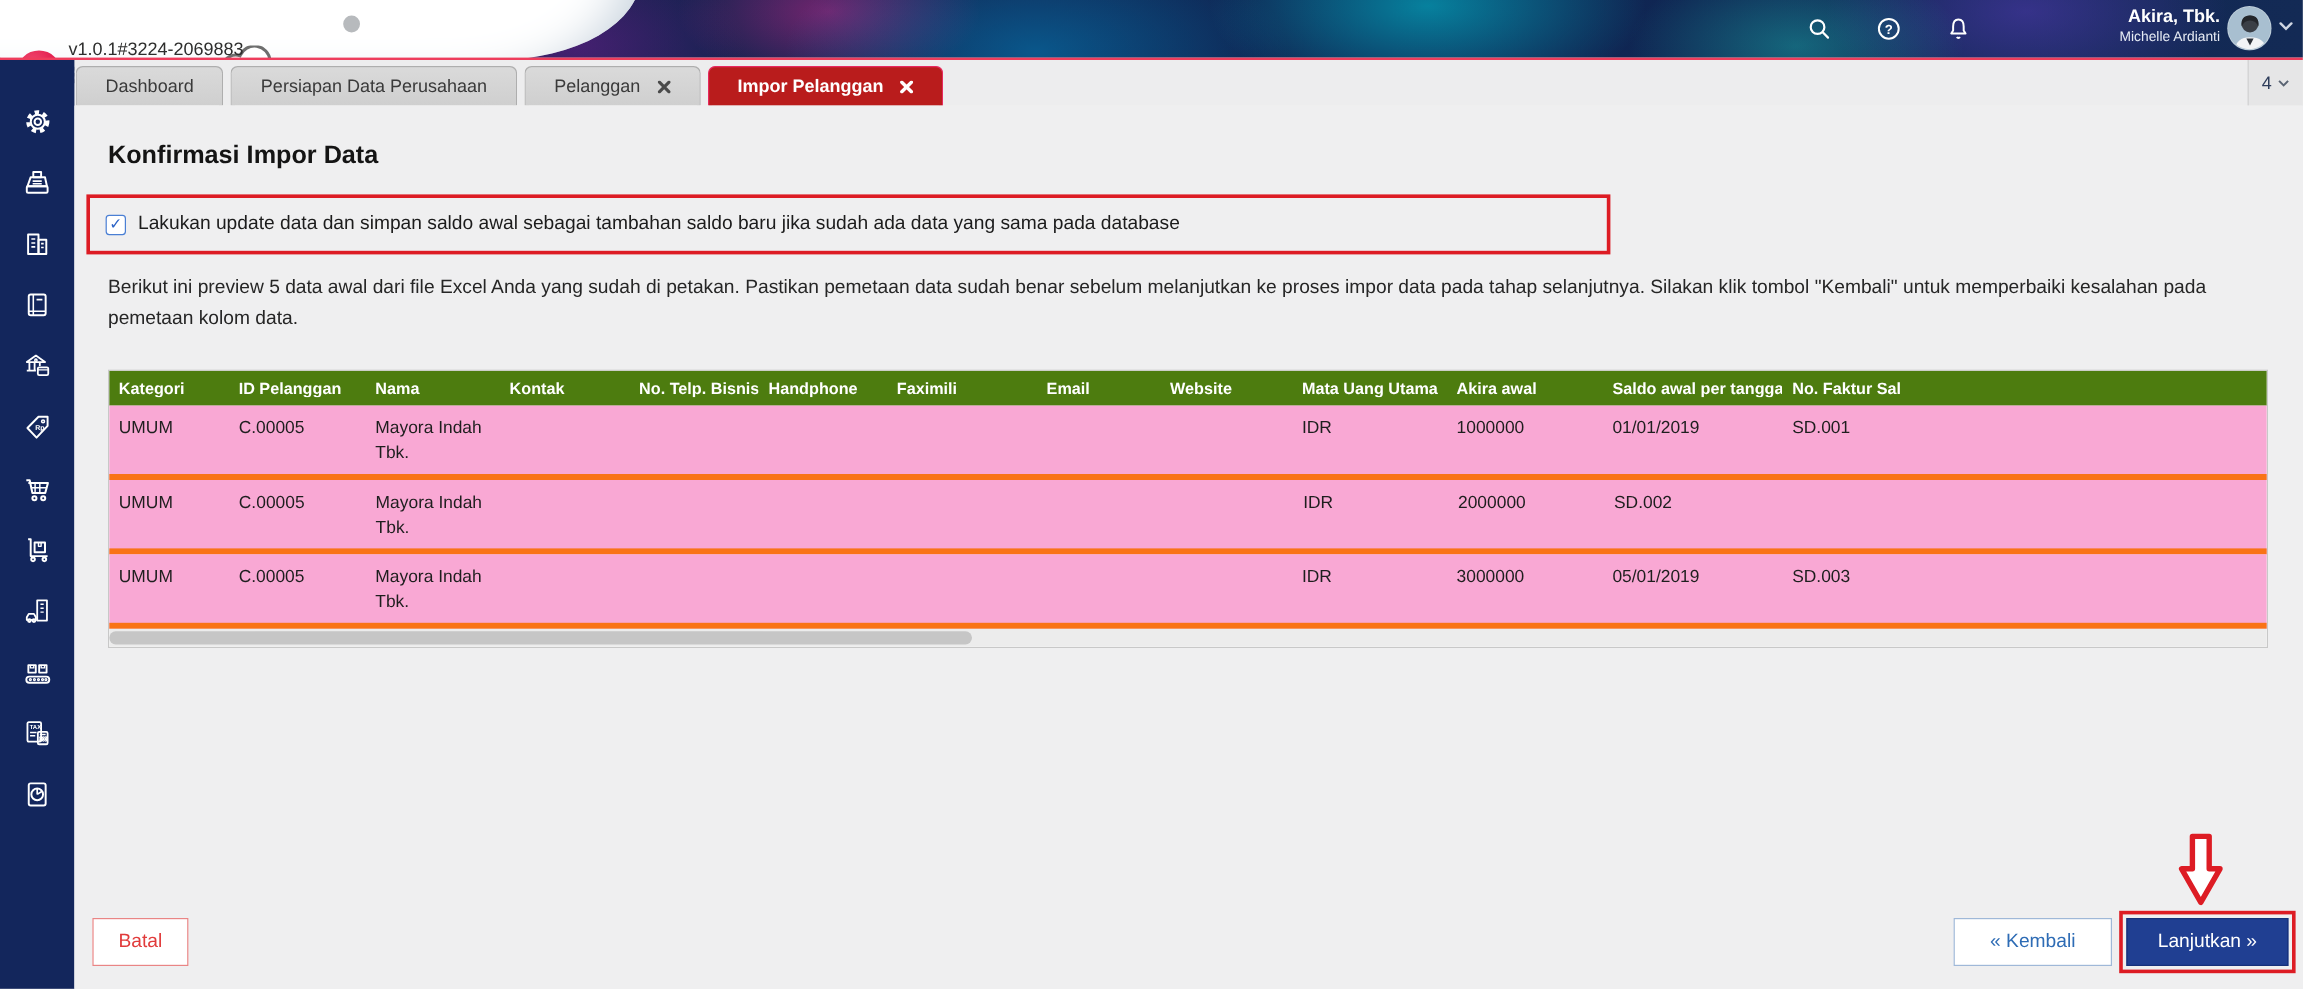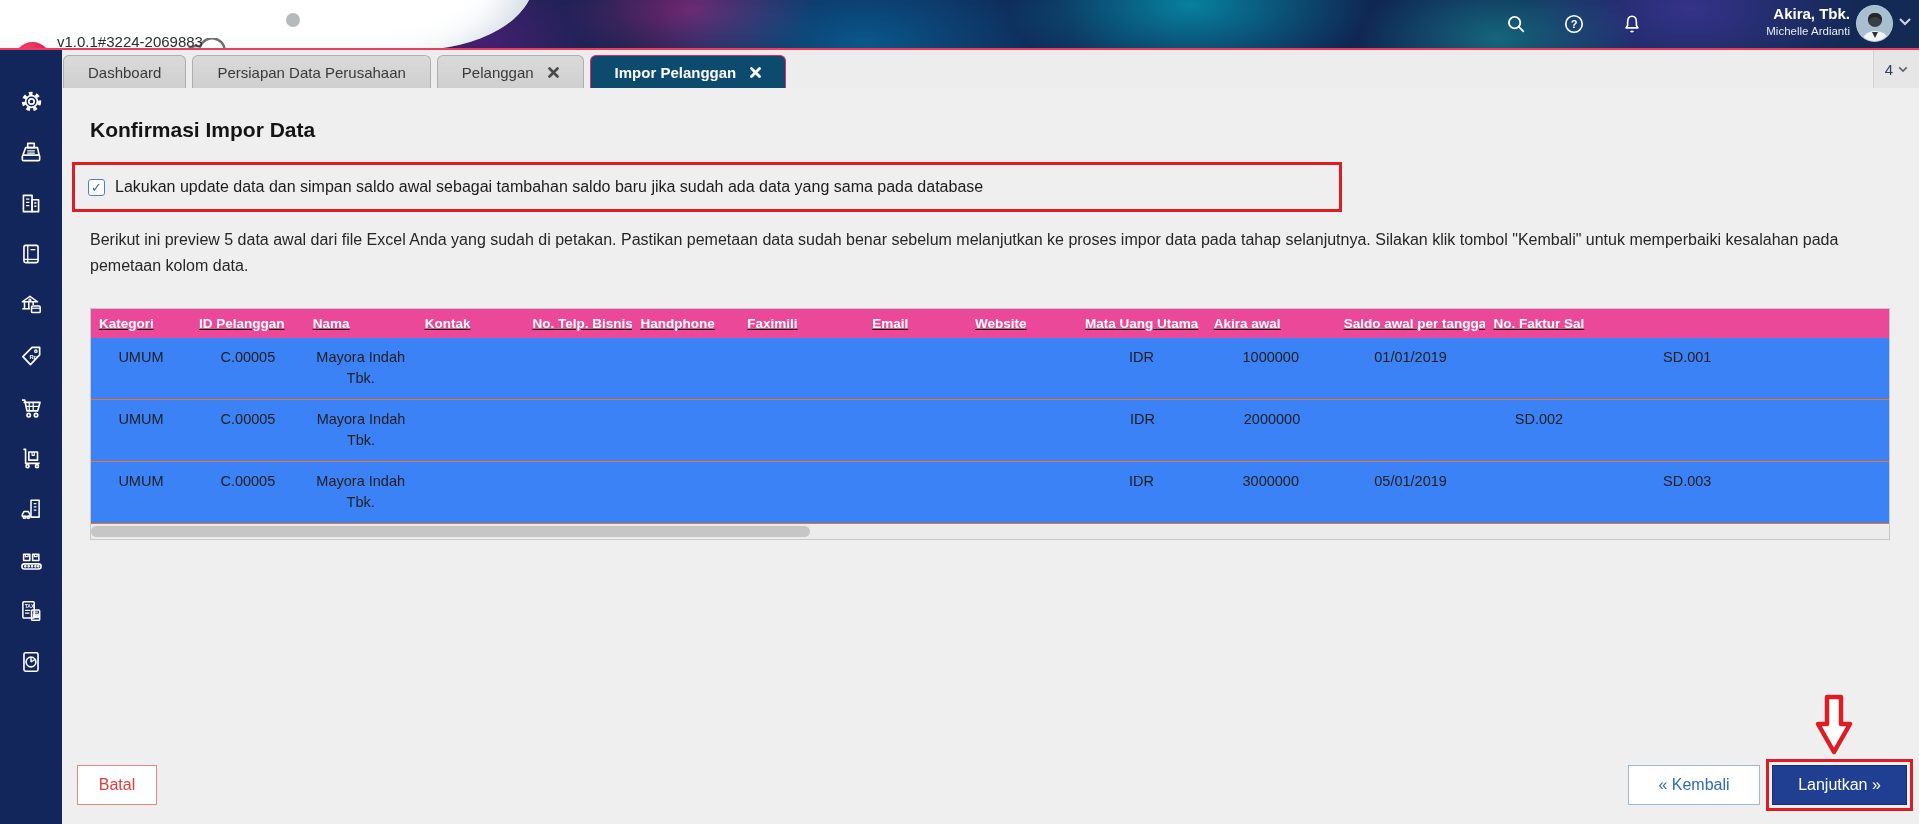--- a/index.html
+++ b/index.html
@@ -44,21 +44,21 @@
   .avatar { position:absolute; left:1856px; top:5px; width:37px; height:37px; border-radius:50%;
     overflow:hidden; border:1px solid #ffffff55; background:#9db6c8; cursor:pointer; }
   .user-chevron { position:absolute; left:1899px; top:18px; }
 
   
   .tab-bar { position:absolute; left:62px; top:50px; width:1857px; height:38px; background:#ededee;
     display:flex; align-items:flex-end; }
   .tab { height:33px; margin:0 5px 0 1px; padding:0 24px; display:flex; align-items:center; gap:14px;
     background:linear-gradient(#dadada,#cfcfcf); border:1px solid #aeaeae; border-bottom:none;
     border-radius:6px 6px 0 0; font-size:15px; color:#3a3a3a; cursor:pointer; white-space:nowrap; }
-  .tab.active { background:#0c4a6e; border-color:#e8285e; color:#fff; font-weight:bold; }
+  .tab.active { background:#b91c1c; border-color:#e8285e; color:#fff; font-weight:bold; }
   .tab .x { display:flex; align-items:center; }
   .tab-counter { position:absolute; right:0; top:0; width:46px; height:38px; background:#e6e6e7;
     border-left:1px solid #d2d2d2; display:flex; align-items:center; justify-content:center; gap:5px;
     font-size:15px; color:#2f3e5c; cursor:pointer; }
 
   
   .sidebar { position:absolute; left:0; top:50px; width:62px; height:774px; background:#13265c;
     display:flex; flex-direction:column; align-items:center; padding-top:36px; gap:21px; }
   .side-item { width:34px; height:30px; display:flex; align-items:center; justify-content:center; cursor:pointer; }
 
@@ -71,23 +71,23 @@
   .checkbox { width:17px; height:17px; margin-left:13px; border:1px solid #4a7fd4; border-radius:3px;
     background:#fff; display:flex; align-items:center; justify-content:center;
     font-size:13px; font-weight:bold; color:#2b63c6; cursor:pointer; }
   .checkbox-label { margin-left:10px; font-size:16px; color:#1c1c1c; }
 
   .description { position:absolute; left:28px; top:139px; width:1778px; font-size:16px;
     color:#262626; line-height:1.62; }
 
   .table-wrap { position:absolute; left:28px; top:220px; width:1800px; background:#fff;
     border:1px solid #c8c8c8; overflow:hidden; }
-  .thead { display:flex; background:#ec4899; height:29px; align-items:center;text-decoration:underline; }
+  .thead { display:flex; background:#4d7c0f; height:29px; align-items:center; }
   .th { font-size:13.5px; font-weight:bold; color:#fff; padding:0 8px; white-space:nowrap; overflow:hidden; }
-  .tr { display:flex; background:#3b82f6; border-bottom:1px solid #f97316; min-height:62px;text-align:center; }
+  .tr { display:flex; background:#f9a8d4; border-bottom:5px solid #f97316; min-height:62px; }
   .td { font-size:14.5px; color:#1e1e1e; padding:9px 8px 0 8px; line-height:21px; }
   .c0{width:100px}.c1{width:114px}.c2{width:112px}.c3{width:108px}.c4{width:108px}.c5{width:107px}
   .c6{width:125px}.c7{width:103px}.c8{width:110px}.c9{width:129px}.c10{width:130px}.c11{width:150px}
   .c12{width:404px}
   .hscroll { height:15px; background:#ececec; position:relative; }
   .hscroll-thumb { position:absolute; left:0; top:2px; height:11px; width:40%; background:#c6c6c6;
     border-radius:6px; cursor:pointer; }
 
   .btn { position:absolute; height:40px; border-radius:0; font-size:16px; display:flex;
     align-items:center; justify-content:center; cursor:pointer; background:#fff; }

